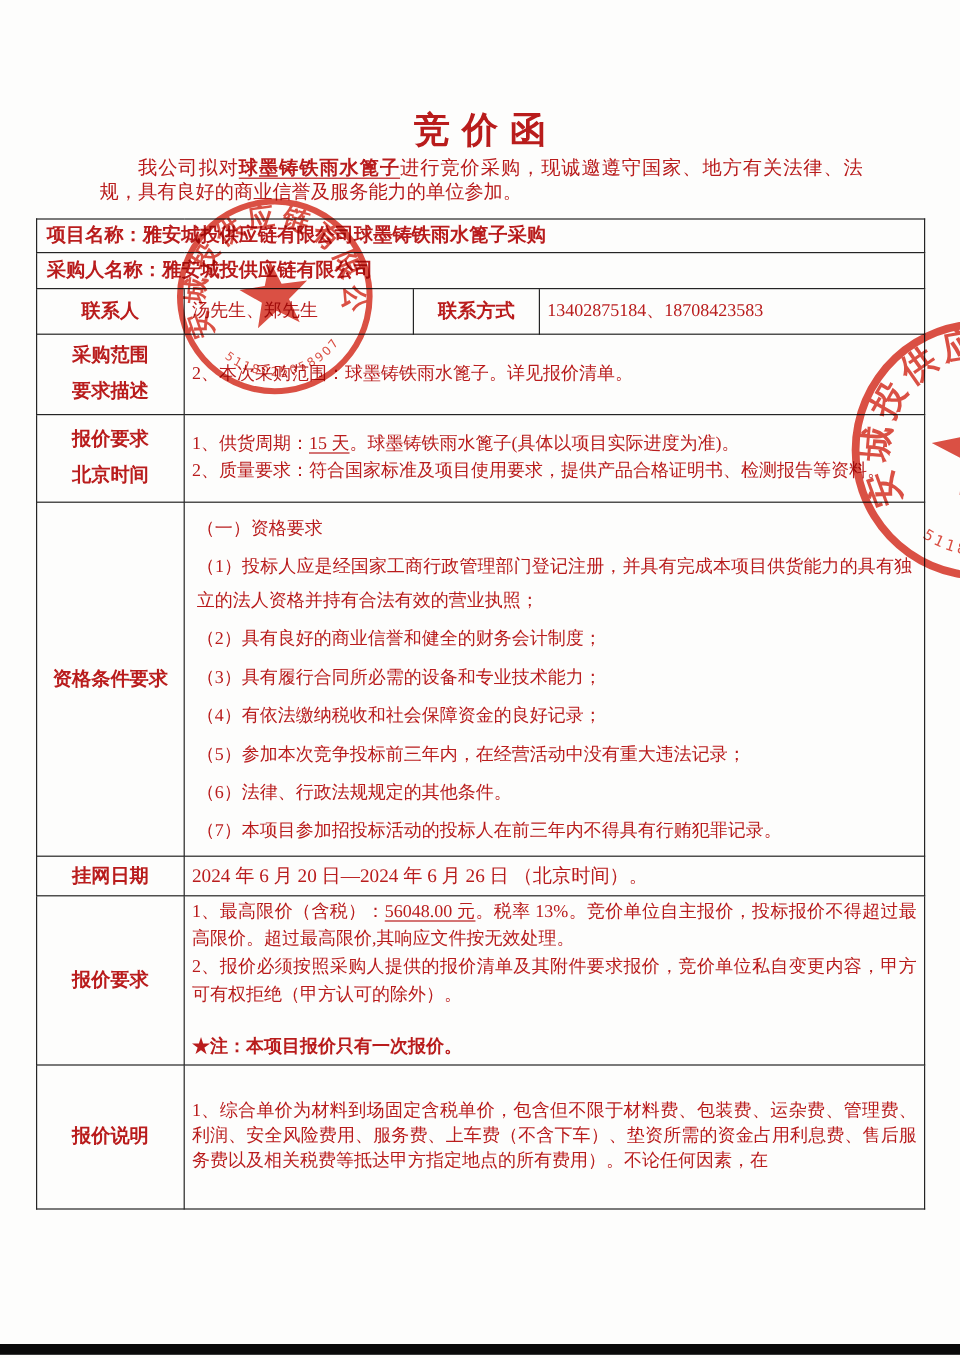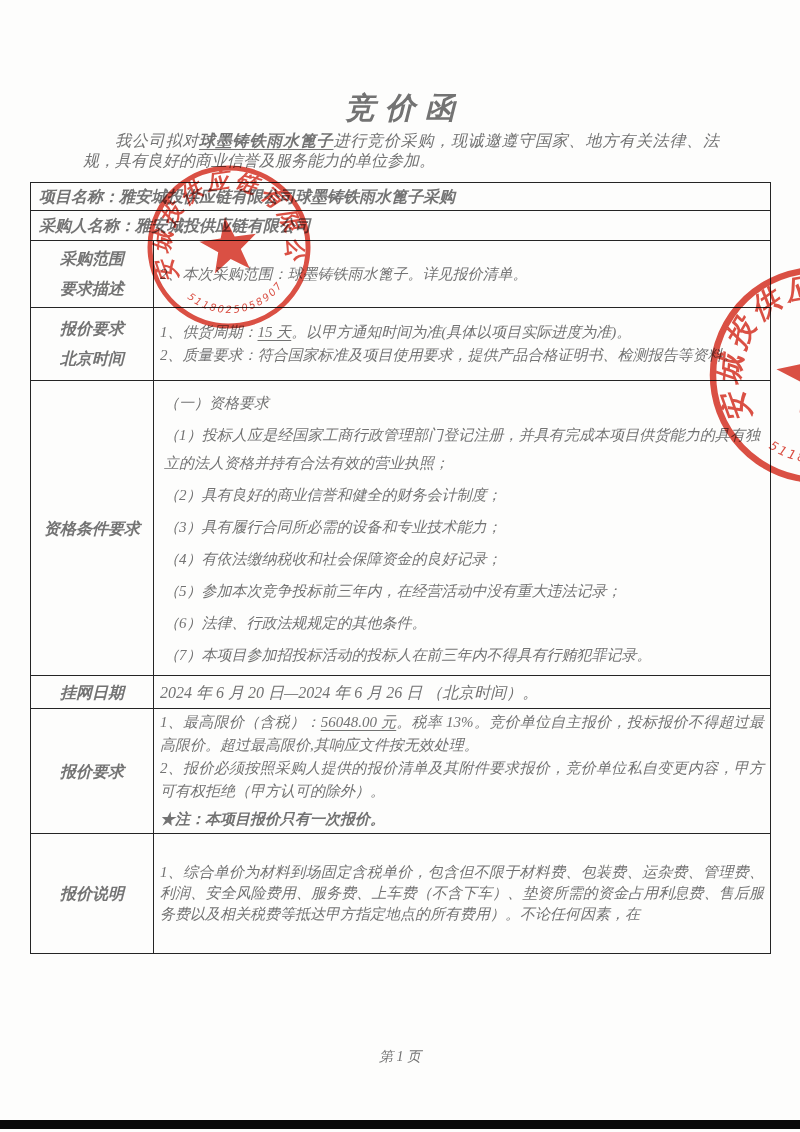--- a/index.html
+++ b/index.html
@@ -4,22 +4,21 @@
 <style>
   * { margin: 0; padding: 0; box-sizing: border-box; }
   html, body { background: #ffffff; }
   .page {
     position: relative;
     width: 800px;
     height: 1132px;
     background: #fdfdfc;
     overflow: hidden;
     font-family: "Liberation Serif", "DejaVu Serif", serif;
-    color: #737373;
-    font-style: italic;
+    color: #b91c1c;
   }
   .doc-title {
     position: absolute;
     top: 88px; left: 0;
     width: 100%;
     text-align: center;
     font-size: 30px;
     font-weight: 700;
     letter-spacing: 10px;
     padding-left: 10px;
@@ -56,21 +55,21 @@
     text-align: center;
     font-size: 16px;
     padding: 2px 2px;
   }
   .doc-table .label-two-line div { line-height: 30px; }
   .content-cell { padding: 4px 10px 4px 10px; }
   .v-top { vertical-align: top; }
   .qual-content { padding: 6px 4px 0 4px; }
   .qual-content p { line-height: 28px; margin: 0 0 4px 0; text-align: justify; }
   .quote-req p { line-height: 23px; text-align: justify; }
-  .quote-req .note { font-weight: 700; margin-top: 5px; }
+  .quote-req .note { font-weight: 700; margin-top: 21px; }
   .quote-note-content { line-height: 38px; padding-top: 8px; text-align: justify; margin-left: 44px; }
   .delivery-content div { line-height: 23px; }
   .date-cell { font-size: 16px; padding-left: 10px; }
 
   .footer {
     position: absolute;
     top: 1048px; left: 0;
     width: 100%;
     text-align: center;
     font-size: 14px;
@@ -114,36 +113,42 @@
     <tbody>
         <tr>
       <td colspan="4" class="info-cell" style="height:28px"><span>项目名称：</span><span>雅安城投供应链有限公司球墨铸铁雨水篦子采购</span></td>
     </tr>
 
 
     <tr>
       <td colspan="4" class="info-cell" style="height:30px"><span>采购人名称：</span><span>雅安城投供应链有限公司</span></td>
     </tr>
 
+    <tr>
+      <td class="label-cell" style="height:38px">联系人</td>
+      <td class="content-cell">汤先生、郑先生</td>
+      <td class="label-cell">联系方式</td>
+      <td class="content-cell">13402875184、18708423583</td>
+    </tr>
 
     <tr>
       <td class="label-cell label-two-line" style="height:67px">
         <div>采购范围</div>
         <div>要求描述</div>
       </td>
       <td colspan="3" class="content-cell v-top">2、本次采购范围：球墨铸铁雨水篦子。详见报价清单。</td>
     </tr>
 
     <tr>
       <td class="label-cell label-two-line" style="height:73px">
         <div>报价要求</div>
         <div>北京时间</div>
       </td>
       <td colspan="3" class="content-cell v-top delivery-content">
-        <div><span>1、供货周期：</span><span class="u">15 天</span><span>。以甲方通知时间为准(具体以项目实际进度为准)。</span></div>
+        <div><span>1、供货周期：</span><span class="u">15 天</span><span>。球墨铸铁雨水篦子(具体以项目实际进度为准)。</span></div>
         <div>2、质量要求：符合国家标准及项目使用要求，提供产品合格证明书、检测报告等资料。</div>
       </td>
     </tr>
 
     <tr>
       <td class="label-cell" style="height:294px">资格条件要求</td>
       <td colspan="3" class="content-cell v-top">
         <div class="qual-content">
               <p class="qual-item">（一）资格要求</p>
               <p class="qual-item">（1）投标人应是经国家工商行政管理部门登记注册，并具有完成本项目供货能力的具有独立的法人资格并持有合法有效的营业执照；</p>
@@ -193,16 +198,15 @@
     <circle class="ring" cx="130" cy="130" r="105" stroke-width="6.5"></circle>
     <polygon class="star" points="130,88 140,116.2 169.9,117 146.2,135.3 154.7,164 130,147 105.3,164 113.8,135.3 90.1,117 120,116.2"></polygon>
     <defs>
       <path id="s2-arc-top" d="M 62.5 169 A 78 78 0 1 1 197.5 169" fill="none"></path>
       <path id="s2-arc-bottom" d="M 62.6 186.6 A 88 88 0 0 0 197.4 186.6" fill="none"></path>
     </defs>
     <text class="stamp-company" font-size="29" letter-spacing="5"><textPath href="#s2-arc-top" startOffset="50%" text-anchor="middle">雅安城投供应链有限公司</textPath></text>
     <text class="stamp-serial" font-size="12.5" letter-spacing="2.5"><textPath href="#s2-arc-bottom" startOffset="50%" text-anchor="middle">5118025058907</textPath></text>
   </svg>
 
-  <div class="footer">第 1 页</div>
 
   <div class="scan-bar"></div>
 </div>
 
 </body></html>

